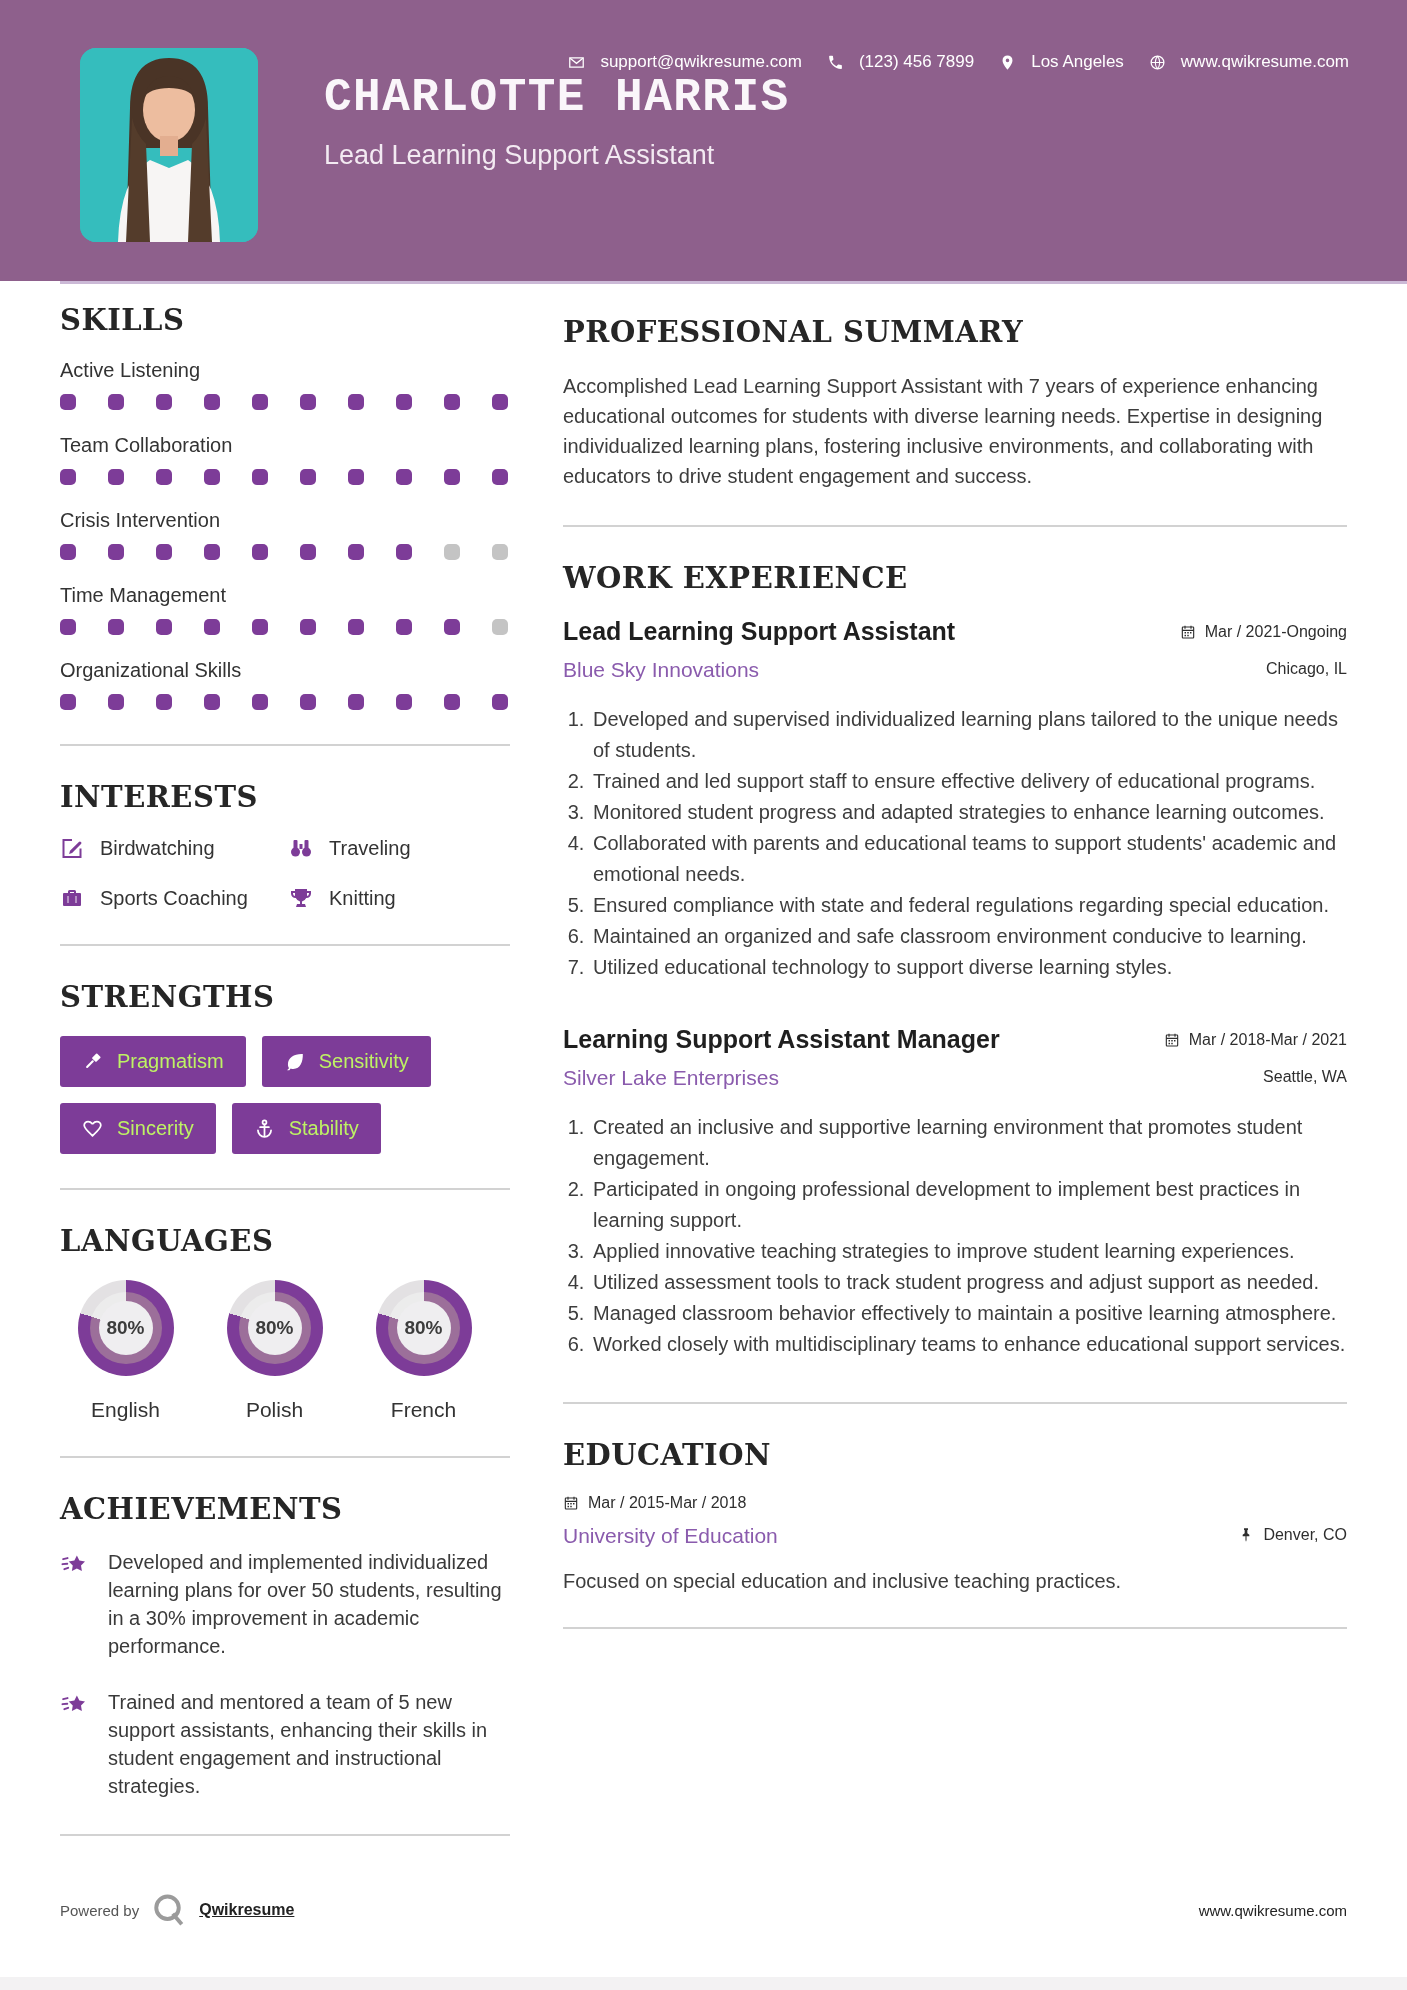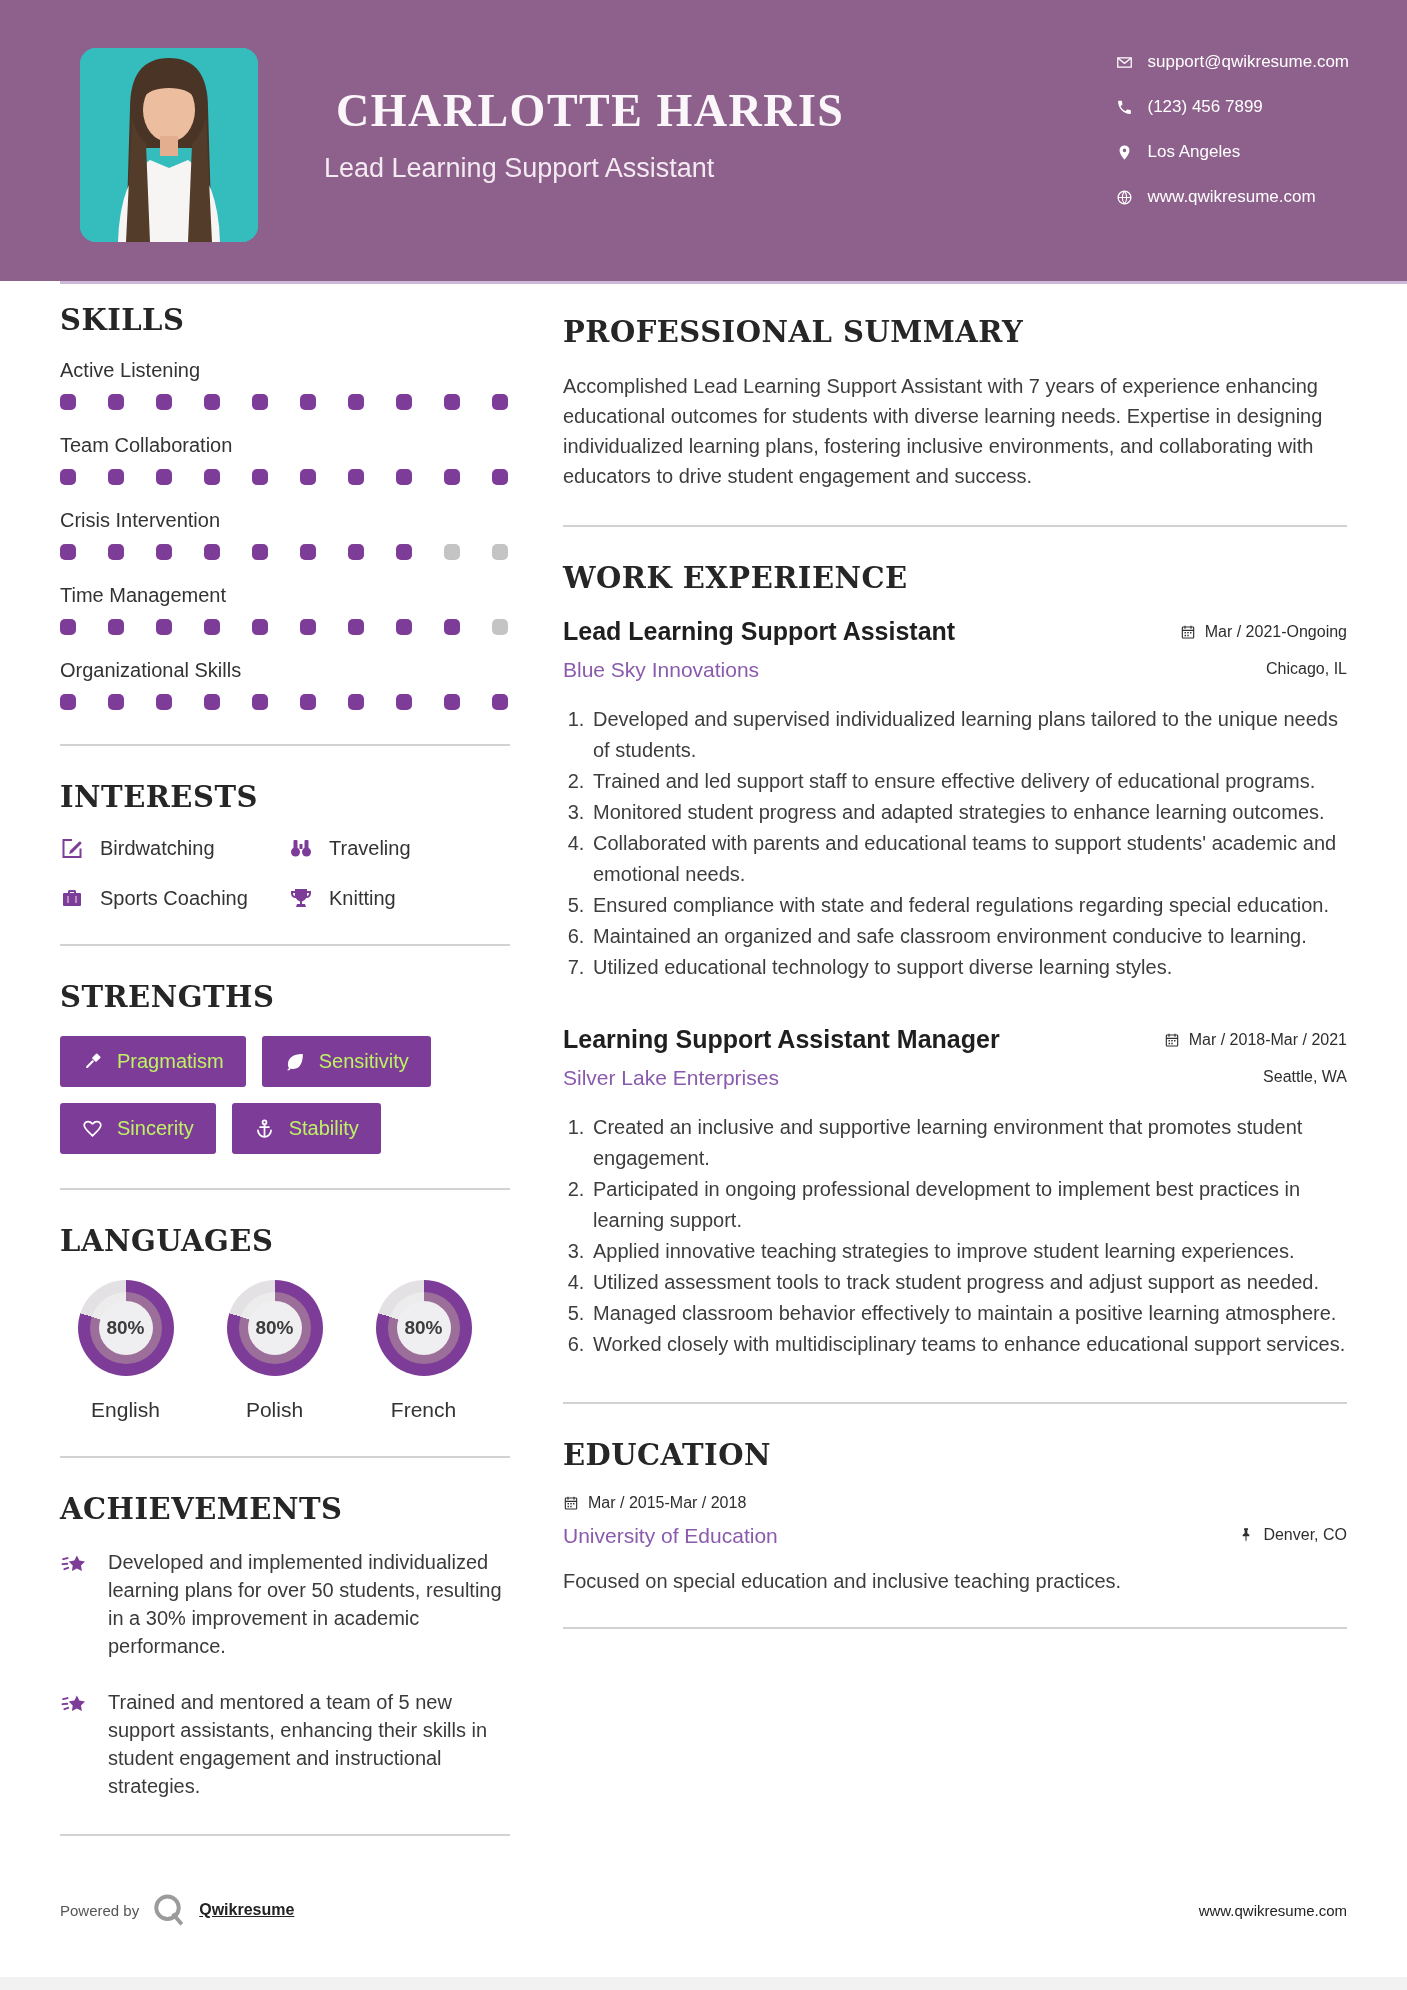--- a/index.html
+++ b/index.html
@@ -13,26 +13,26 @@
 
   
   header { position:relative; height:281px; background:#8e608c; }
   .photo {
     position:absolute; left:80px; top:48px; width:178px; height:194px;
     border-radius:16px; overflow:hidden; background:#35bdbd;
   }
   .photo svg { display:block; width:100%; height:100%; }
   .head-text { position:absolute; left:324px; top:72px; color:#fff; }
   h1 {
-    margin:12px; font-family:Liberation Serif, serif; font-weight:700;
+    margin:0; font-family:Liberation Mono, monospace; font-weight:700;
     font-size:46px; letter-spacing:1.5px; color:#faf6fa;
   }
   .job-title { margin-top:16px; font-size:27px; font-weight:400; color:#f3eaf2; }
   .contacts { position:absolute; right:58px; top:52px; margin:0; padding:0; list-style:none;
-    display:flex; flex-direction:column; gap:25px; }
+    display:flex; gap:25px; }
   .contact { display:flex; align-items:center; gap:15px; color:#ffffff; font-size:17px; }
   .header-rule { position:absolute; top:281px; left:60px; right:0; height:3px; background:#cbb9d6; }
 
   
   .icon-wrap { display:inline-flex; flex:none; }
   .icon { display:block; width:100%; height:100%; fill:currentColor; }
   .c-ic { width:17px; height:17px; color:#ffffff; }
   .p-ic { width:24px; height:24px; color:#7d3c98; }
   .b-ic { width:21px; height:21px; color:#ffffff; }
   .a-ic { width:30px; height:30px; color:#7d3c98; margin-top:3px; }

